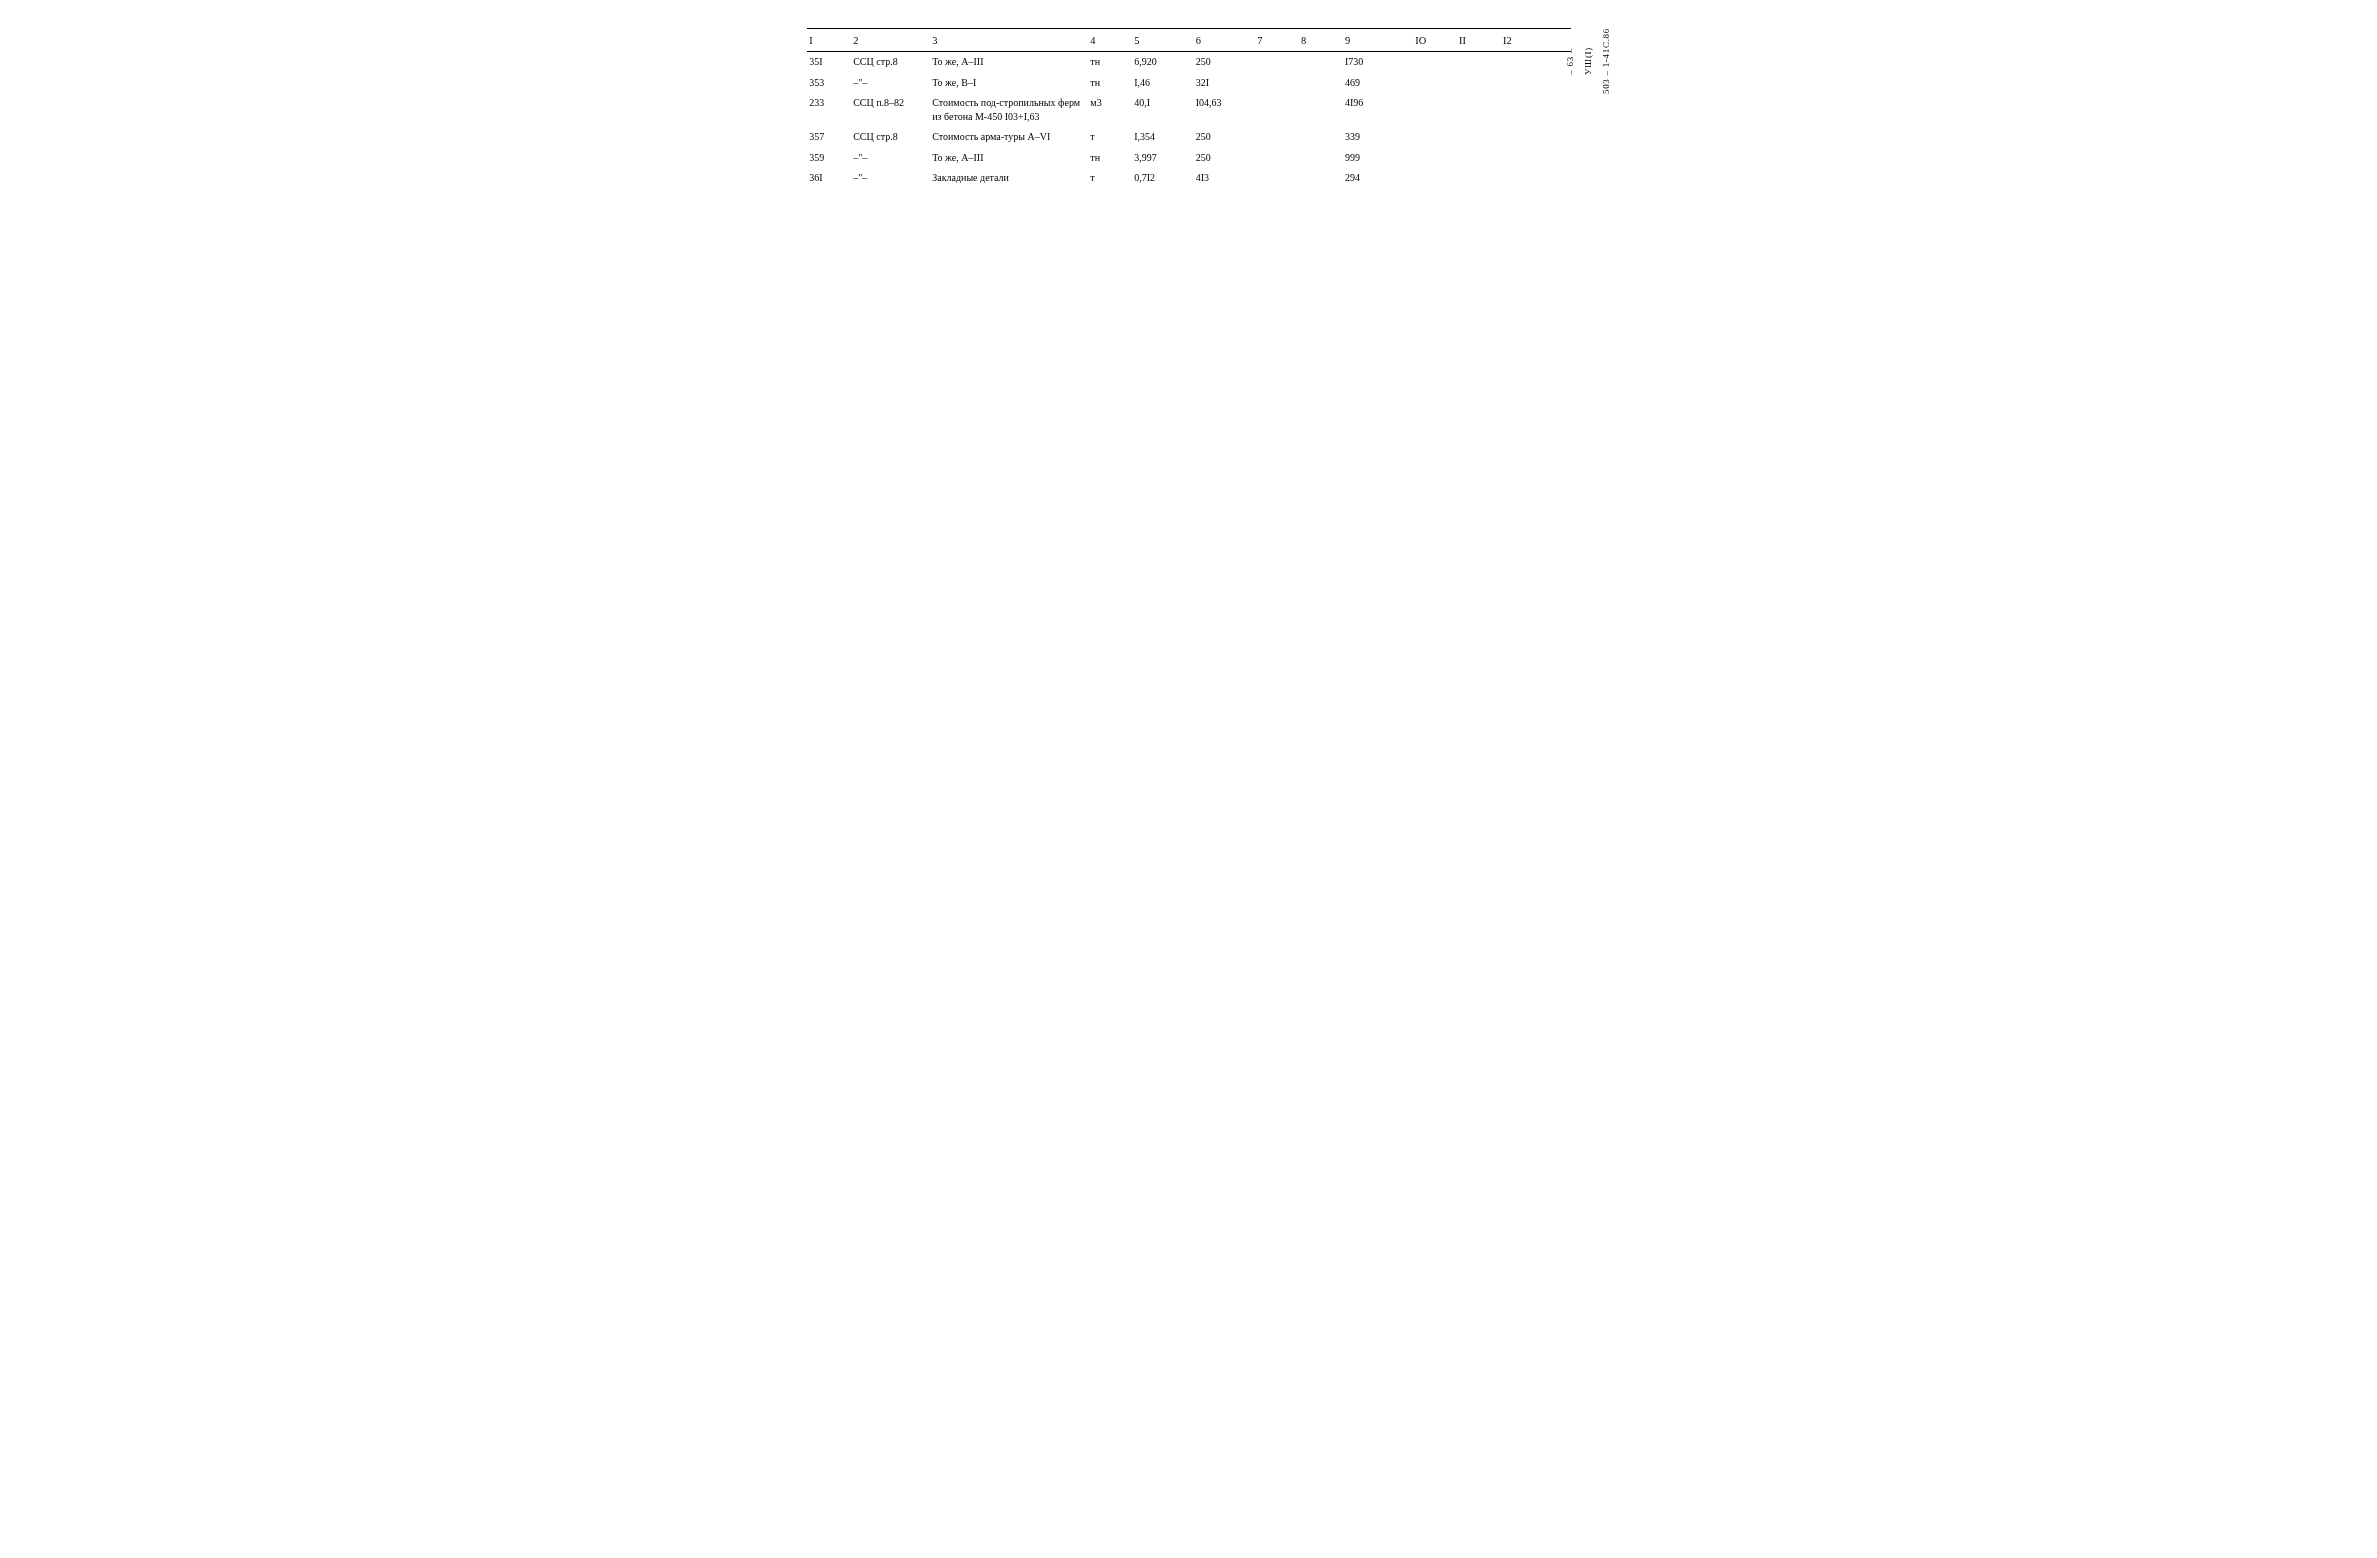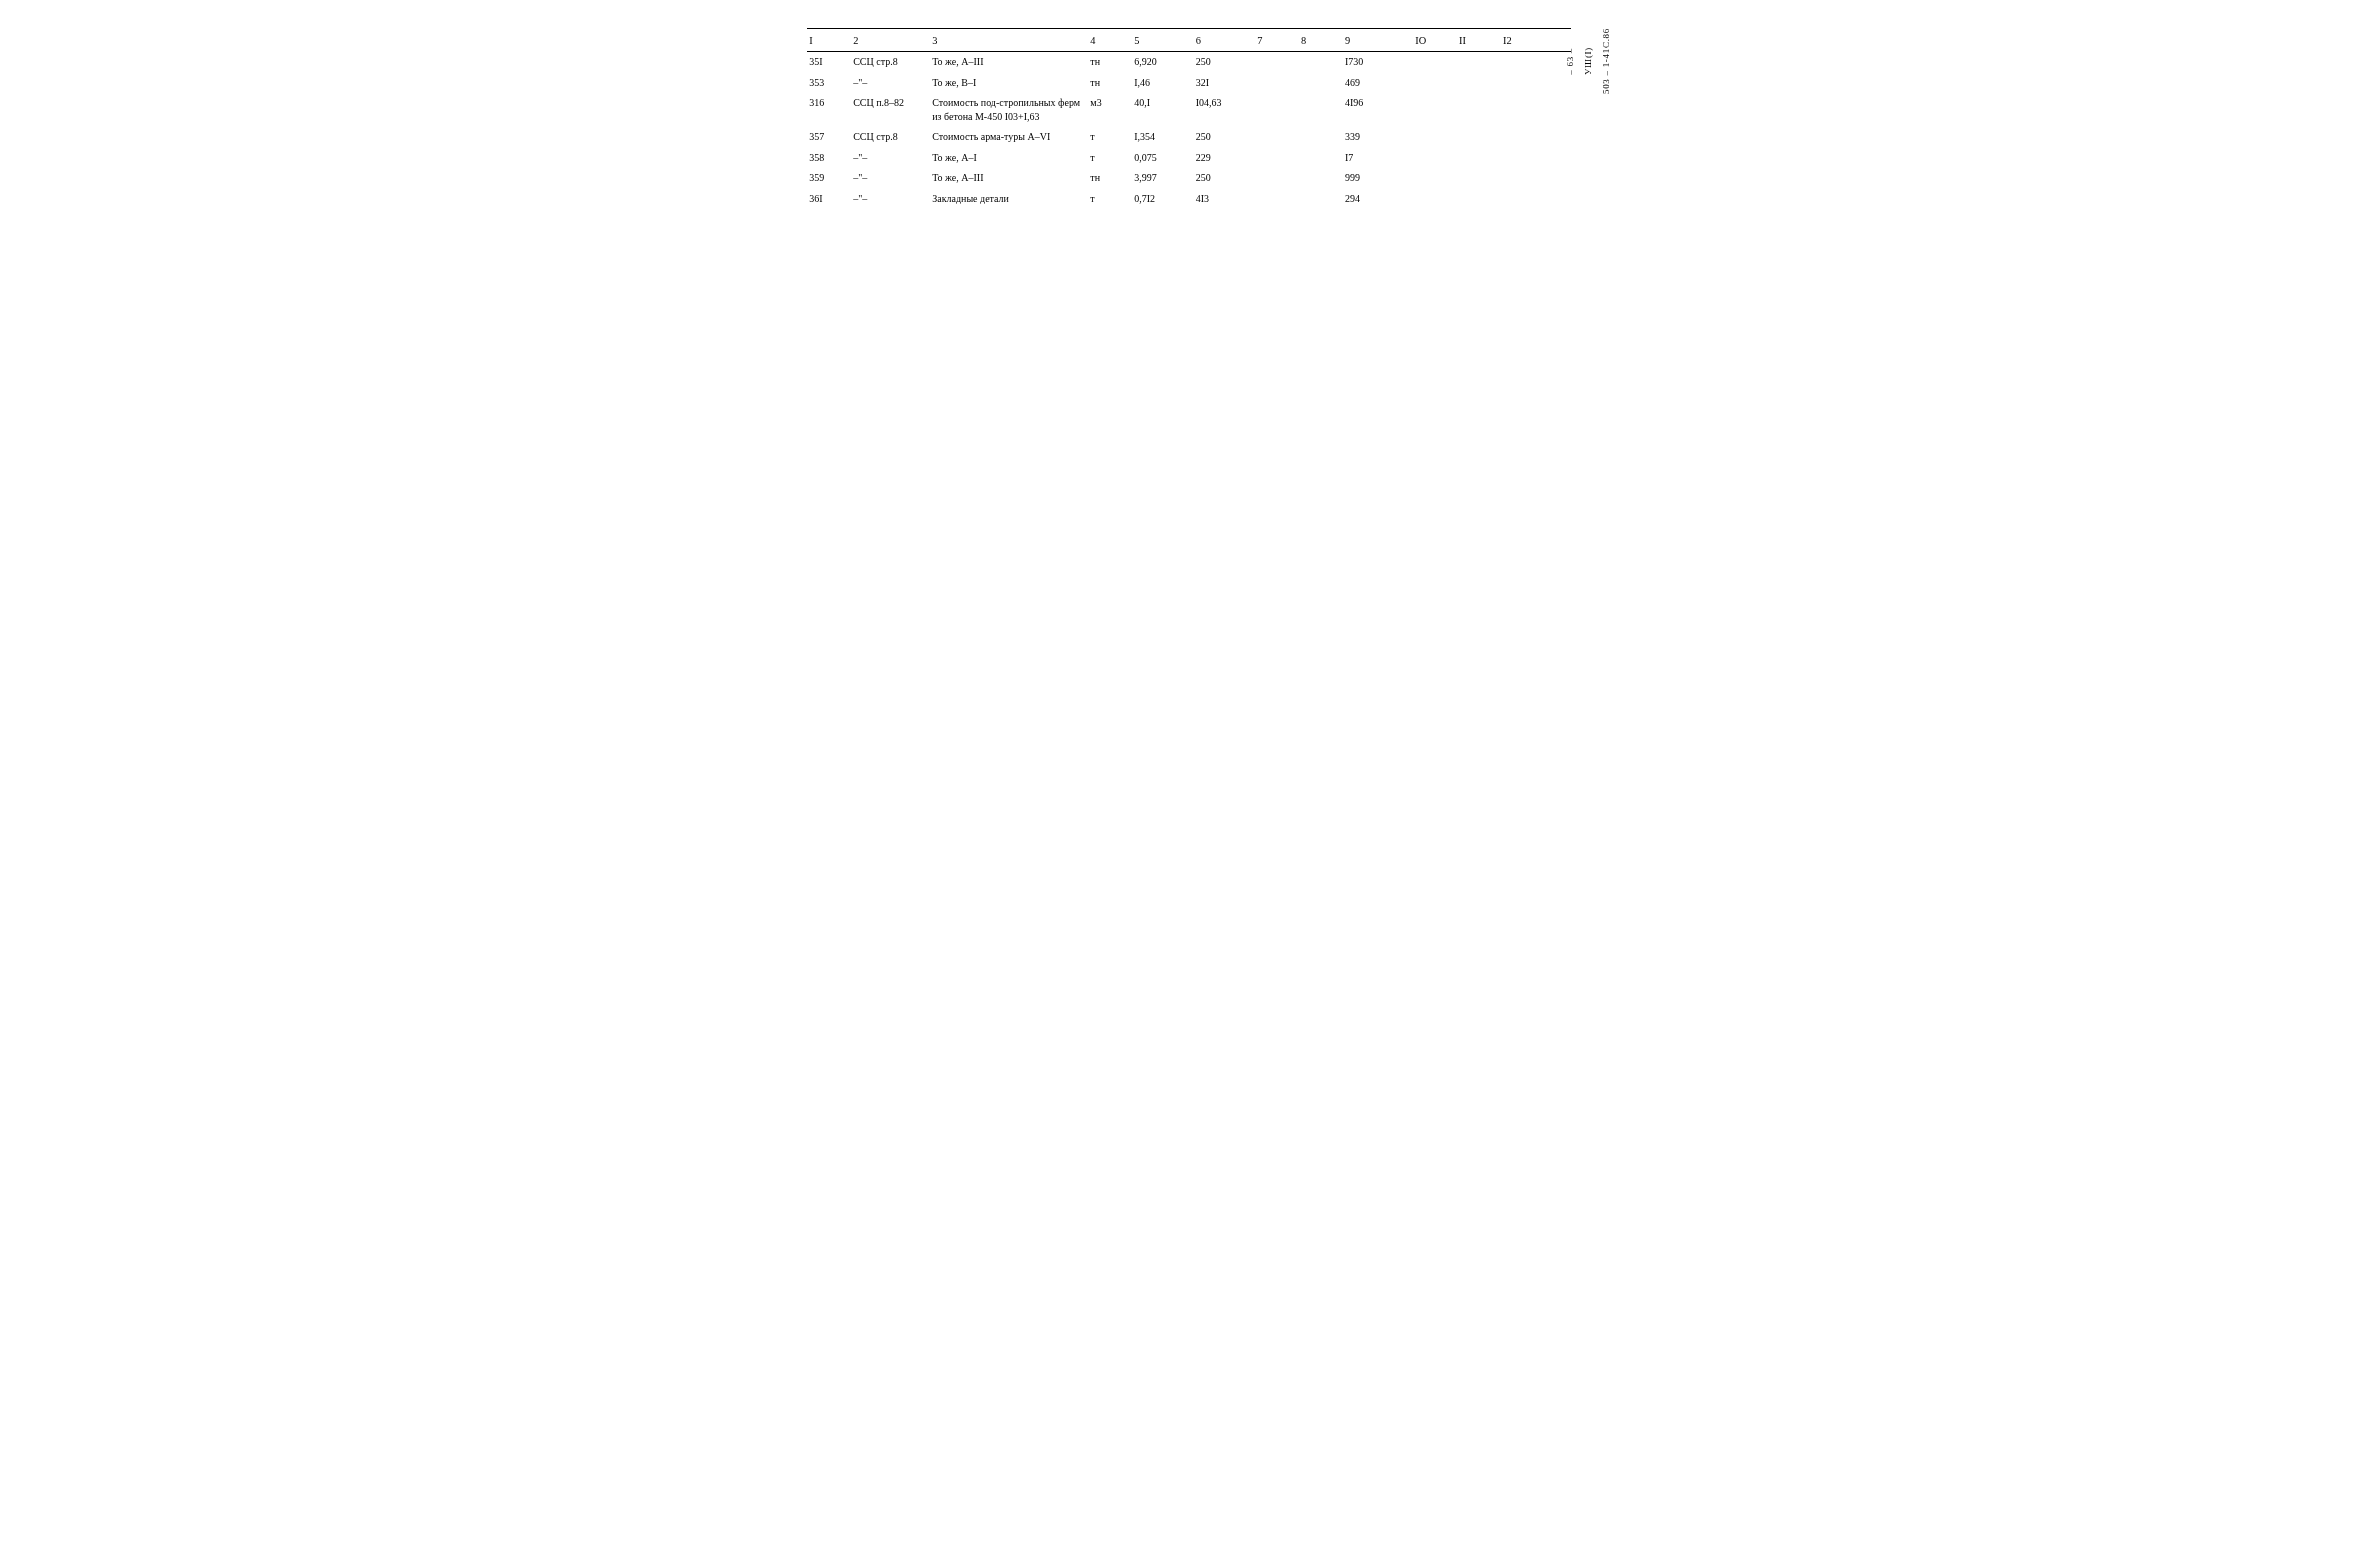--- a/index.html
+++ b/index.html
@@ -148,21 +148,21 @@
           <td>I,46</td>
           <td>32I</td>
           <td></td>
           <td></td>
           <td>469</td>
           <td></td>
           <td></td>
           <td></td>
         </tr>
         <tr>
-          <td>316</td>
+          <td>233</td>
           <td>ССЦ п.8–82</td>
           <td>Стоимость под-стропильных ферм из бетона М-450 I03+I,63</td>
           <td>м3</td>
           <td>40,I</td>
           <td>I04,63</td>
           <td></td>
           <td></td>
           <td>4I96</td>
           <td></td>
           <td></td>
@@ -176,34 +176,20 @@
           <td>I,354</td>
           <td>250</td>
           <td></td>
           <td></td>
           <td>339</td>
           <td></td>
           <td></td>
           <td></td>
         </tr>
         <tr>
-          <td>358</td>
-          <td>–"–</td>
-          <td>То же, А–I</td>
-          <td>т</td>
-          <td>0,075</td>
-          <td>229</td>
-          <td></td>
-          <td></td>
-          <td>I7</td>
-          <td></td>
-          <td></td>
-          <td></td>
-        </tr>
-        <tr>
           <td>359</td>
           <td>–"–</td>
           <td>То же, А–III</td>
           <td>тн</td>
           <td>3,997</td>
           <td>250</td>
           <td></td>
           <td></td>
           <td>999</td>
           <td></td>

